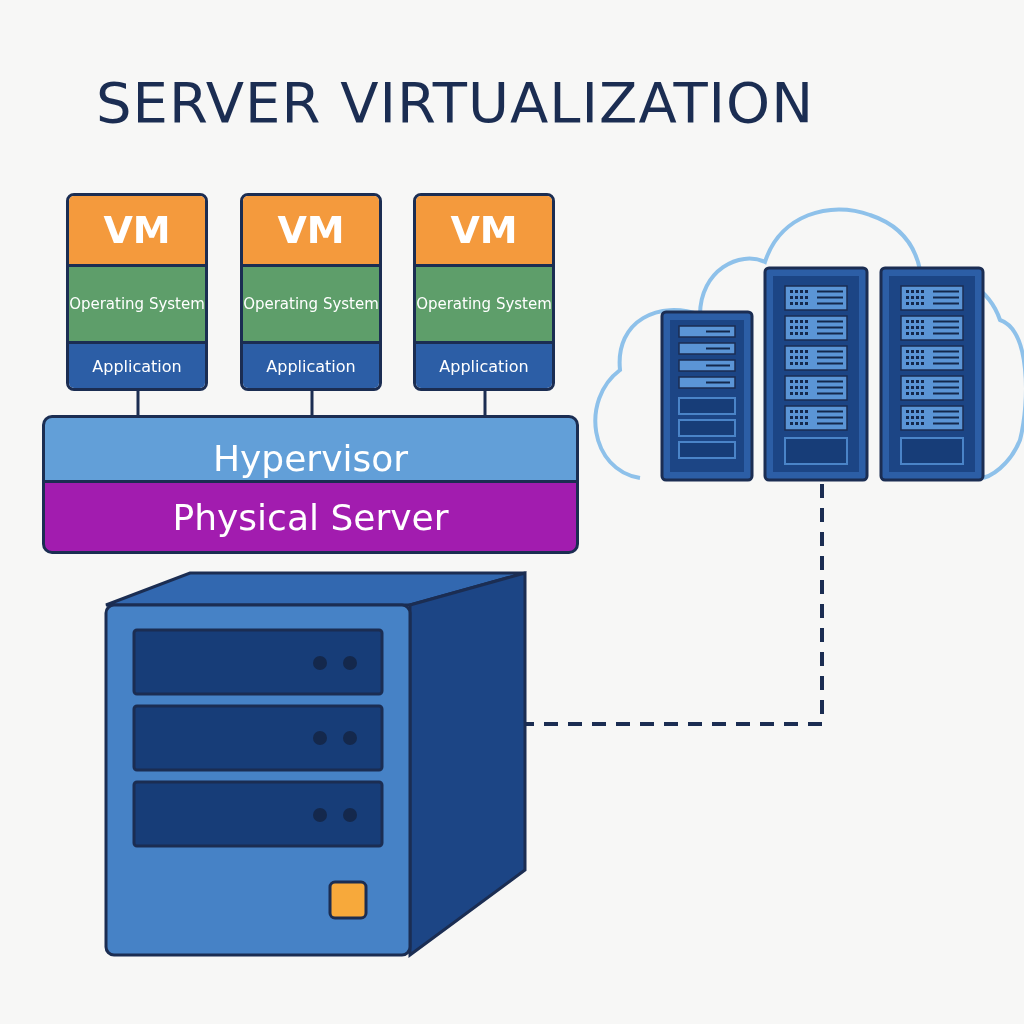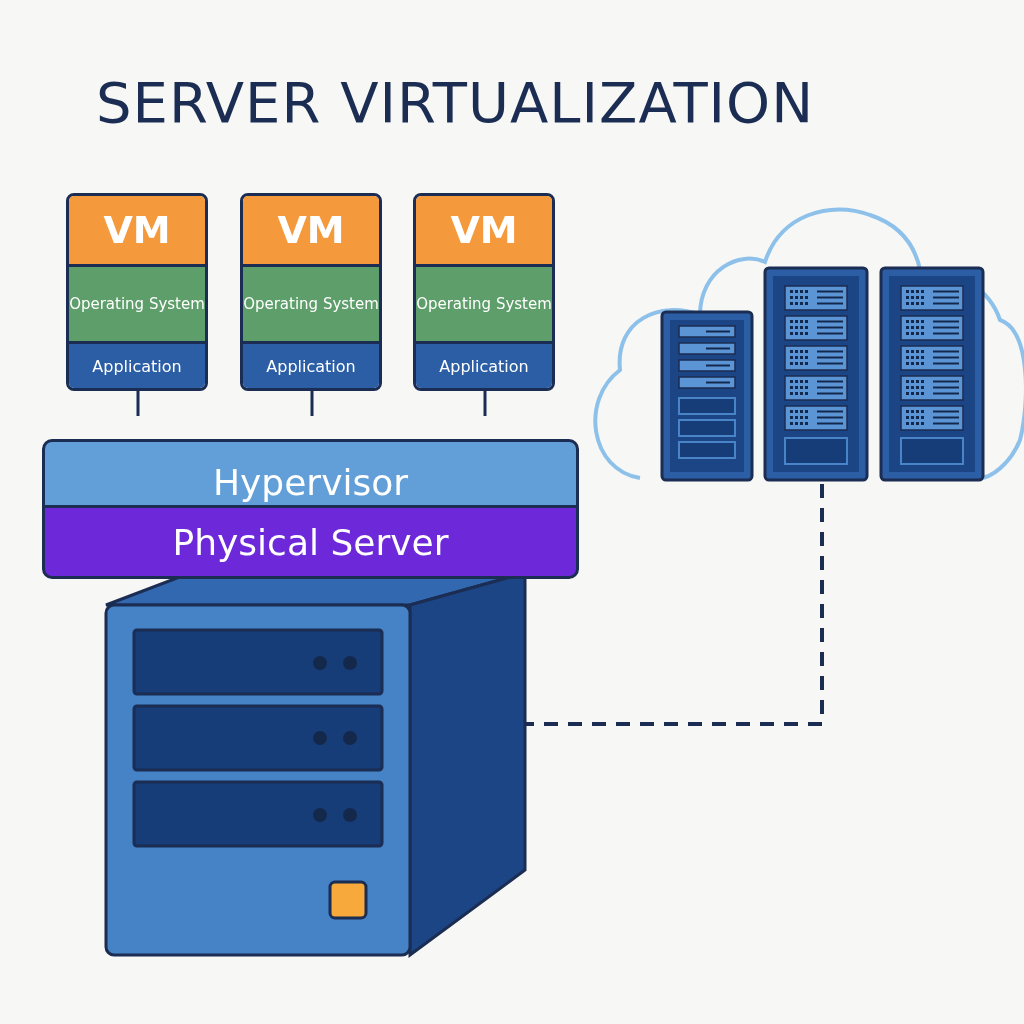--- a/index.html
+++ b/index.html
@@ -34,24 +34,24 @@
       flex: 1; background: #2c5ea6; color: #fff; font-size: 16px;
       display: flex; align-items: center; justify-content: center;
     }
     .layer {
       position: absolute; left: 42px; width: 537px; box-sizing: border-box;
       color: #fff; display: flex; align-items: center; justify-content: center;
       font-size: 36px;
     }
     .hyper {
       top: 415px; height: 84px; background: #629fd8;
-      border: 3px solid #1b2d52; border-bottom: none; border-radius: 10px 10px 0 0; margin-top: 24px;
+      border: 3px solid #1b2d52; border-bottom: none; border-radius: 10px 10px 0 0;
     }
     .phys {
-      top: 505px; height: 74px; background: #6d28d9;
+      top: 480px; height: 74px; background: #a21caf;
       border: 3px solid #1b2d52; border-radius: 0 0 10px 10px;
     }
     .phys::before {
       content: ""; position: absolute; left: -3px; right: -3px; top: -3px; height: 3px; background: #1b2d52;
     }
   </style>
 </head>
 <body>
 
 <div class="title">SERVER VIRTUALIZATION</div>

